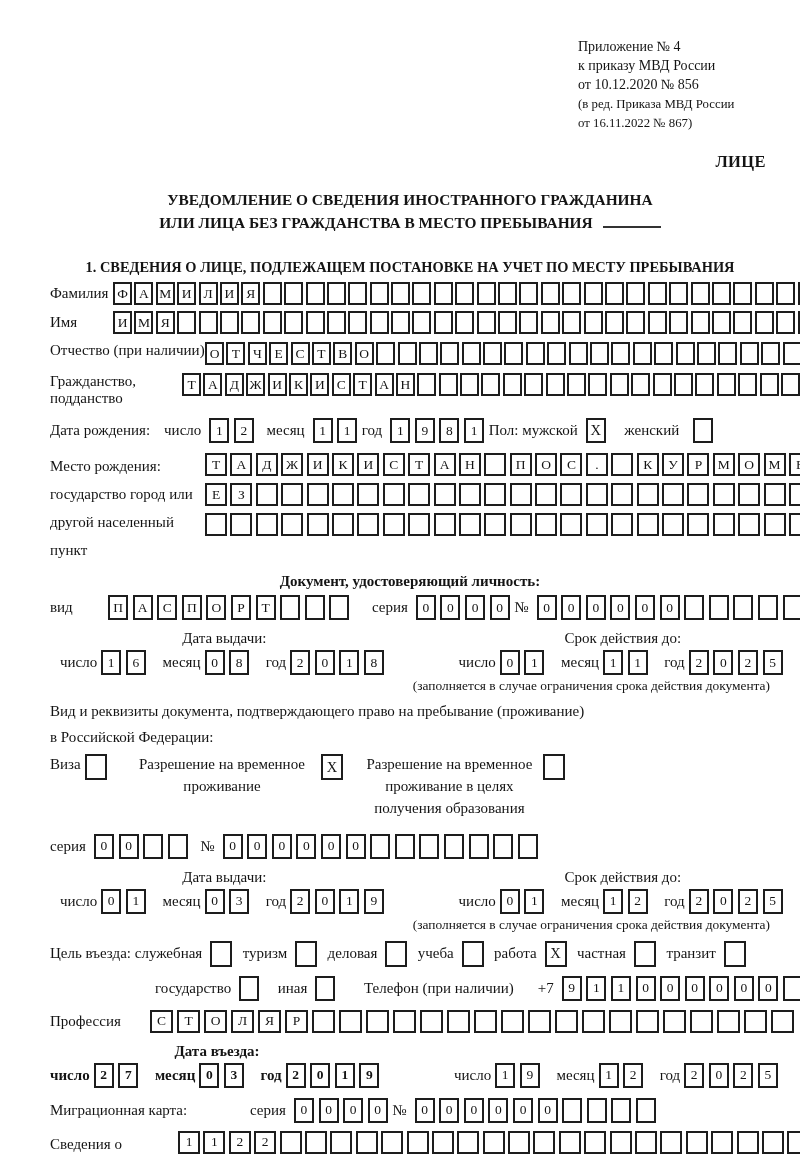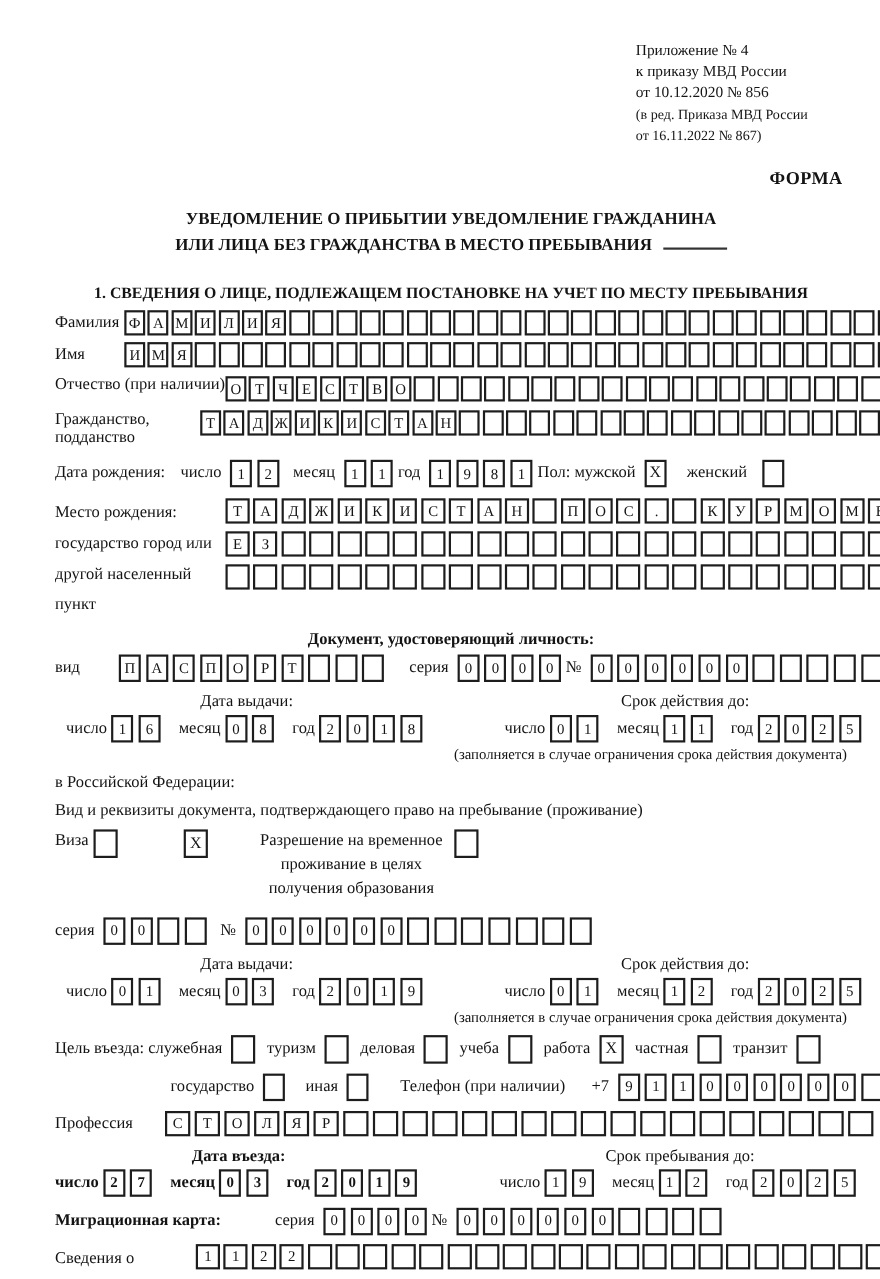--- a/index.html
+++ b/index.html
@@ -42,24 +42,24 @@
 <div class="page">
 
   <div class="hdr">
     <div>Приложение № 4</div>
     <div>к приказу МВД России</div>
     <div>от 10.12.2020 № 856</div>
     <div class="hdr-small">(в ред. Приказа МВД России</div>
     <div class="hdr-small">от 16.11.2022 № 867)</div>
   </div>
 
-  <div class="forma">ФОРМА</div>
+  <div class="forma">ЛИЦЕ</div>
 
   <div class="title">
-    <div>УВЕДОМЛЕНИЕ О ПРИБЫТИИ УВЕДОМЛЕНИЕ ГРАЖДАНИНА</div>
+    <div>УВЕДОМЛЕНИЕ О СВЕДЕНИЯ ИНОСТРАННОГО ГРАЖДАНИНА</div>
     <div><span>ИЛИ ЛИЦА БЕЗ ГРАЖДАНСТВА В МЕСТО ПРЕБЫВАНИЯ</span><span class="uline"></span></div>
   </div>
 
   <div class="sect">1. СВЕДЕНИЯ О ЛИЦЕ, ПОДЛЕЖАЩЕМ ПОСТАНОВКЕ НА УЧЕТ ПО МЕСТУ ПРЕБЫВАНИЯ</div>
 
   <div class="row" style="">
     <span class="lbl" style="width:63px;">Фамилия</span>
     <span class="cells">
         <span class="cell filled">Ф</span>
         <span class="cell filled">А</span>
@@ -398,31 +398,32 @@
             <span class="cell filled">2</span>
             <span class="cell filled">0</span>
             <span class="cell filled">2</span>
             <span class="cell filled">5</span>
           </span>
       </div>
     </div>
   </div>
   <div class="note">(заполняется в случае ограничения срока действия документа)</div>
 
+  <div class="plain">Вид и реквизиты документа, подтверждающего право на пребывание (проживание)</div>
   <div class="plain">в Российской Федерации:</div>
-  <div class="plain">Вид и реквизиты документа, подтверждающего право на пребывание (проживание)</div>
-
-  <div class="rowt" style="margin-top:8px;gap:24px;">
+
+  <div class="rowt" style="margin-top:8px;">
     <div class="popt">
       <div class="plbl">Виза</div>
       <span class="cells cbx pbox" style="margin-left:4px;">
           <span class="cell"></span>
         </span>
     </div>
     <div class="popt" style="margin-left:24px;">
+      <div class="plbl" style="width:178px;">Разрешение на временное проживание</div>
       <span class="cells cbx pbox">
           <span class="cell filled">X</span>
         </span>
     </div>
     <div class="popt" style="margin-left:20px;">
       <div class="plbl" style="width:168px;">Разрешение на временное проживание в целях получения образования</div>
       <span class="cells cbx pbox">
           <span class="cell"></span>
         </span>
     </div>
@@ -605,21 +606,20 @@
         <span class="lbl">год</span>
         <span class="cells">
             <span class="cell filled">2</span>
             <span class="cell filled">0</span>
             <span class="cell filled">1</span>
             <span class="cell filled">9</span>
           </span>
       </div>
     </div>
     <div class="dg" style="margin-left:70px;">
-      <div class="dg-cap">Срок пребывания до:</div>
       <div class="dg-row">
         <span class="lbl">число</span>
         <span class="cells">
             <span class="cell filled">1</span>
             <span class="cell filled">9</span>
           </span>
         <span class="lbl">месяц</span>
         <span class="cells">
             <span class="cell filled">1</span>
             <span class="cell filled">2</span>
@@ -629,21 +629,21 @@
             <span class="cell filled">2</span>
             <span class="cell filled">0</span>
             <span class="cell filled">2</span>
             <span class="cell filled">5</span>
           </span>
       </div>
     </div>
   </div>
 
   <div class="row dgc" style="margin-top:10px;">
-    <span class="lbl" style="width:200px;font-weight:bold;">Миграционная карта:</span>
+    <span class="lbl" style="width:200px;">Миграционная карта:</span>
     <span class="lbl">серия</span>
     <span class="cells gap8">
         <span class="cell filled">0</span>
         <span class="cell filled">0</span>
         <span class="cell filled">0</span>
         <span class="cell filled">0</span>
       </span>
     <span class="lbl">№</span>
     <span class="cells gap8">
         <span class="cell filled">0</span>

